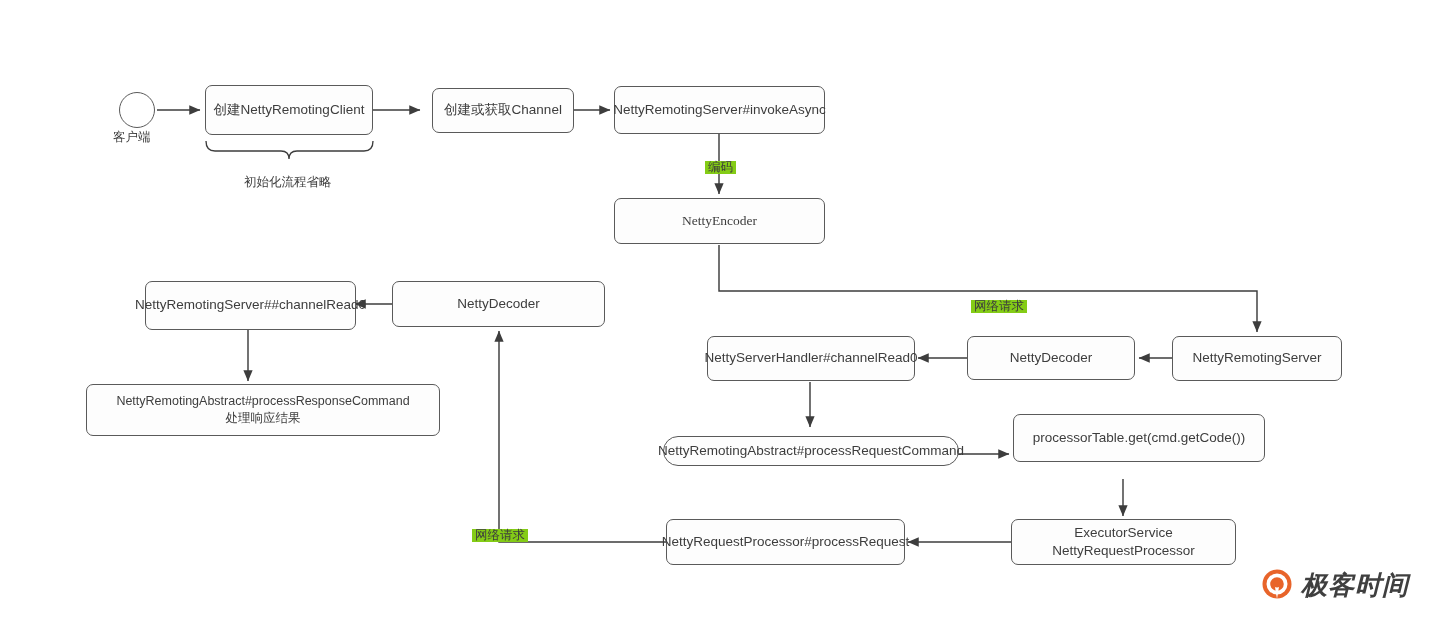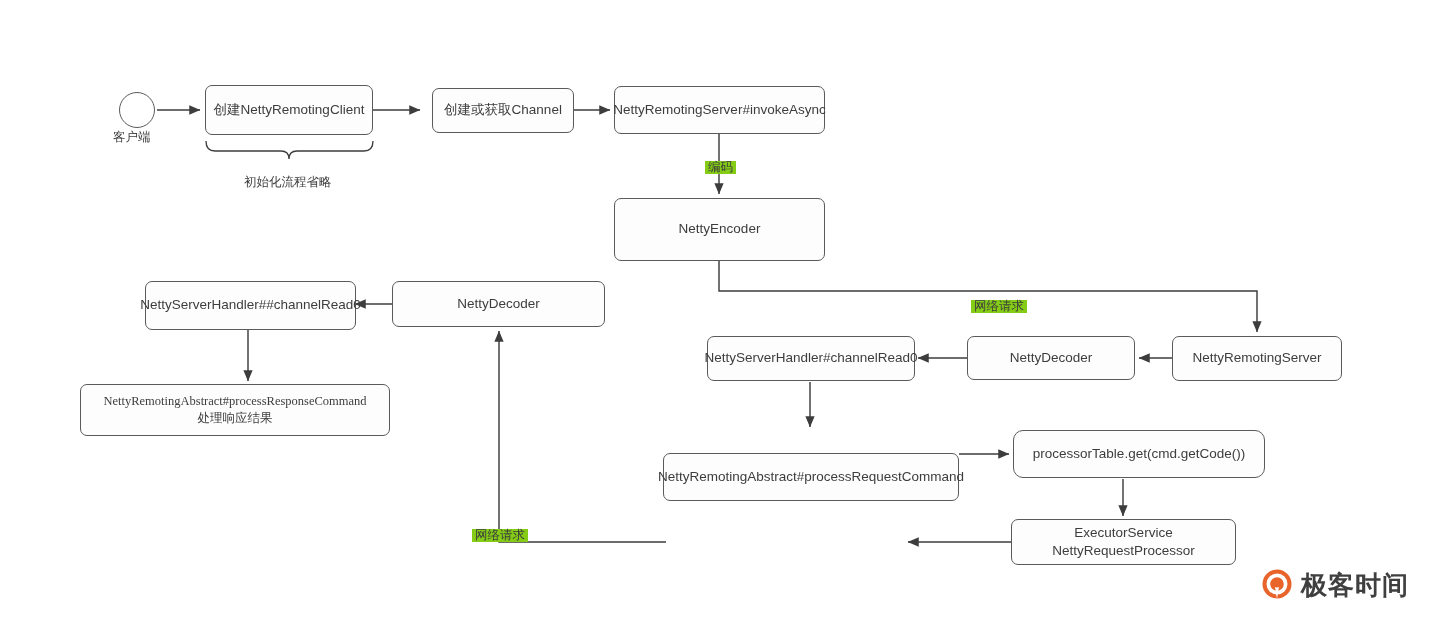--- a/index.html
+++ b/index.html
@@ -79,20 +79,21 @@
     position: relative;
     flex: 0 0 auto;
   }
   #wm-text {
     font-size: 26px;
     font-weight: bold;
     color: #3f3f3f;
     letter-spacing: 1px;
     line-height: 1;
     font-family: "DejaVu Sans", "Liberation Sans", sans-serif;
+    font-style: italic;
   }
 </style>
 </head>
 <body>
 
 <div id="canvas">
 
   <svg id="edges" viewBox="0 0 1449 634" xmlns="http://www.w3.org/2000/svg">
     <defs>
       <marker id="arrow" markerWidth="9" markerHeight="9" refX="7.4" refY="3.2" orient="auto" markerUnits="strokeWidth">
@@ -135,40 +136,41 @@
 
   <div class="start-circle" style="left:119px; top:92px; width:36px; height:36px;"></div>
   <div class="caption" style="left:113px; top:131px;">客户端</div>
 
   <div class="node" style="left:205px; top:85px; width:168px; height:50px;">创建NettyRemotingClient</div>
 
   <div class="node" style="left:432px; top:88px; width:142px; height:45px;">创建或获取Channel</div>
 
   <div class="node" style="left:614px; top:86px; width:211px; height:48px;">NettyRemotingServer#invokeAsync</div>
 
-  <div class="node" style="left:614px; top:198px; width:211px; height:63px;">NettyEncoder</div>
+  <div class="node" style="left:614px; top:198px; width:211px; height:46px;font-family:Liberation Serif, serif;">NettyEncoder</div>
 
   <div class="node" style="left:1172px; top:336px; width:170px; height:45px;">NettyRemotingServer</div>
 
   <div class="node" style="left:967px; top:336px; width:168px; height:44px;">NettyDecoder</div>
 
   <div class="node" style="left:707px; top:336px; width:208px; height:45px;">NettyServerHandler#channelRead0</div>
 
-  <div class="node" style="left:663px; top:453px; width:296px; height:48px;">NettyRemotingAbstract#processRequestCommand</div>
+  <div class="node" style="left:663px; top:436px; width:296px; height:30px;border-radius:16px;">NettyRemotingAbstract#processRequestCommand</div>
 
-  <div class="node" style="left:1013px; top:430px; width:252px; height:48px;border-radius:10px;">processorTable.get(cmd.getCode())</div>
+  <div class="node" style="left:1013px; top:414px; width:252px; height:48px;">processorTable.get(cmd.getCode())</div>
 
   <div class="node" style="left:1011px; top:519px; width:225px; height:46px;">ExecutorService NettyRequestProcessor</div>
 
+  <div class="node" style="left:666px; top:519px; width:239px; height:46px;">NettyRequestProcessor#processRequest</div>
 
   <div class="node" style="left:392px; top:281px; width:213px; height:46px;">NettyDecoder</div>
 
-  <div class="node" style="left:145px; top:281px; width:211px; height:49px;">NettyServerHandler##channelRead0</div>
+  <div class="node" style="left:145px; top:281px; width:211px; height:49px;">NettyRemotingServer##channelRead0</div>
 
-  <div class="node" style="left:80px; top:384px; width:310px; height:52px; font-size:12.5px;font-family:Liberation Serif, serif;">NettyRemotingAbstract#processResponseCommand
+  <div class="node" style="left:86px; top:384px; width:354px; height:52px; font-size:12.5px;">NettyRemotingAbstract#processResponseCommand
 处理响应结果</div>
 
   <div class="edge-label" style="left:705px; top:161px;">编码</div>
 
   <div class="edge-label" style="left:963px; top:300px;margin-left:8px;">网络请求</div>
 
   <div class="edge-label" style="left:472px; top:529px;">网络请求</div>
 
   <div class="caption" style="left:244px; top:176px;">初始化流程省略</div>
 

